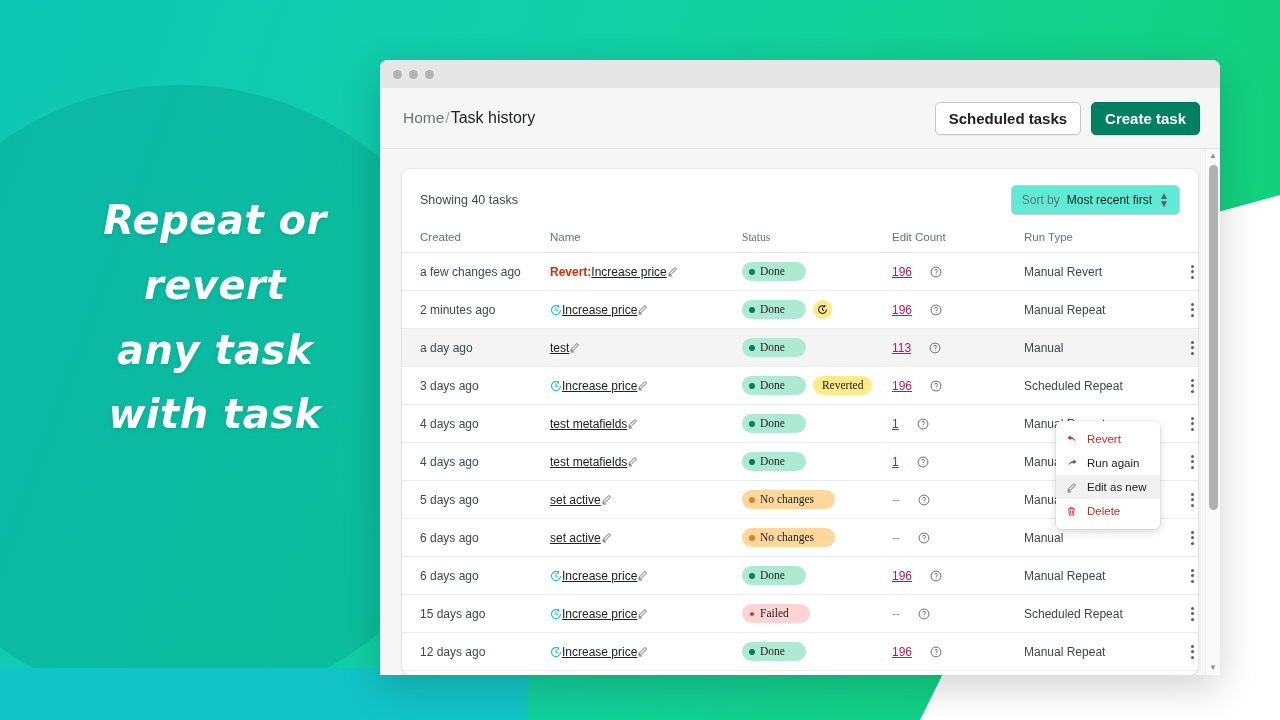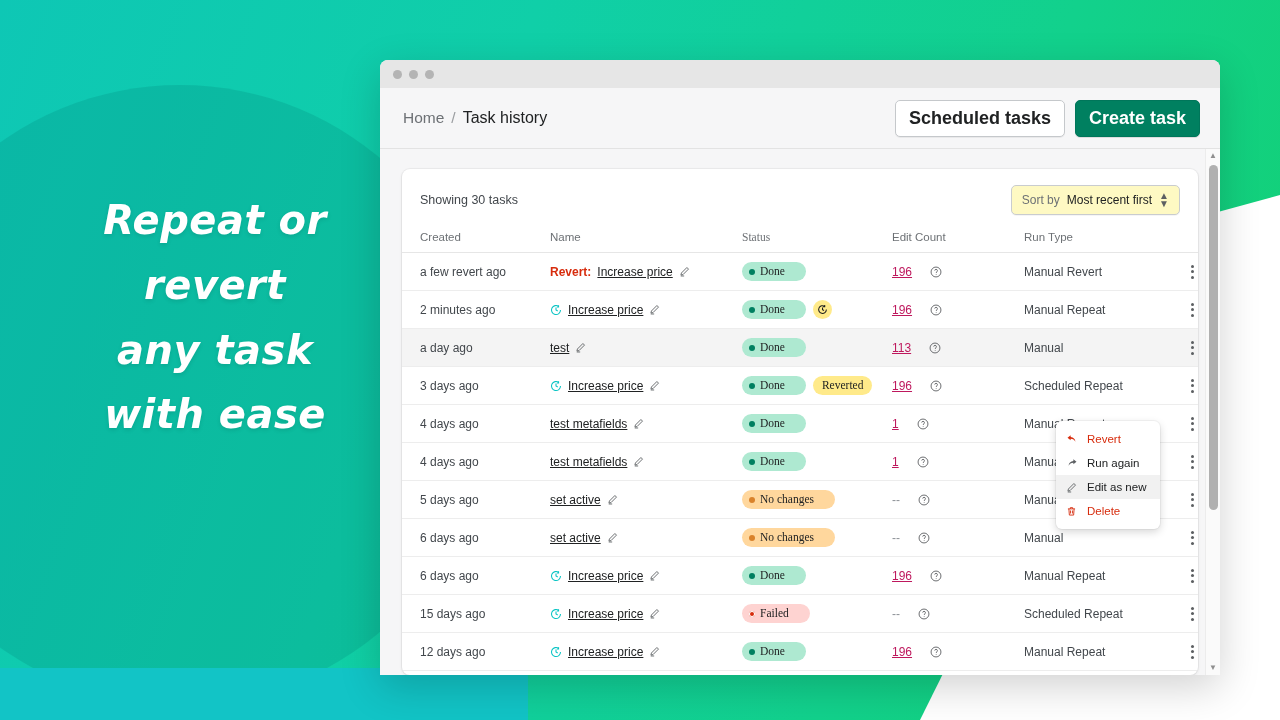--- a/index.html
+++ b/index.html
@@ -67,27 +67,27 @@
   }
   .dot { width: 9px; height: 9px; border-radius: 50%; background: #b4b4b4; }
 
   #appbar {
     height: 61px;
     background: #f6f6f7;
     border-bottom: 1px solid #e3e3e3;
     display: flex; align-items: center;
     padding: 0 20px 0 23px;
   }
-  #breadcrumb { font-size: 15.5px; color: #6d7175; display:flex; align-items:baseline; gap:7px; }
+  #breadcrumb { font-size: 15.5px; color: #6d7175; display:flex; align-items:baseline; gap:1px; }
   #breadcrumb .crumb-home { color:#6d7175; }
   #breadcrumb .crumb-sep { color:#9b9ea1; }
   #breadcrumb .crumb-current { color:#202223; font-size:16px; }
   #appbar-actions { margin-left:auto; display:flex; gap:10px; align-items:center; }
   .btn {
-    font-size: 18px;
+    font-size: 15px;
     border-radius: 5px;
     padding: 7px 13px;
     cursor: pointer;
     white-space: nowrap;
     font-weight: 600;
   }
   .btn-secondary {
     background: #ffffff; color: #202223;
     border: 1px solid #c5c8cb;
     box-shadow: 0 1px 0 rgba(0,0,0,.05);
@@ -114,21 +114,21 @@
     position: relative;
   }
   #card-head {
     display: flex; align-items: center;
     padding: 16px 18px 10px 18px;
   }
   #showing-count { font-size: 12.5px; color: #42474c; }
   #sort-select {
     margin-left: auto;
     font-size: 12px; color: #42474c;
-    background: #fef9c3;
+    background: #5eead4;
     border: 1px solid #c9cccf;
     border-radius: 5px;
     padding: 6px 10px;
     display: flex; align-items: center; gap: 7px;
     cursor: pointer;
     box-shadow: 0 1px 0 rgba(0,0,0,.04);
   }
   #sort-select .sort-label { color:#6d7175; }
   #sort-select .sort-value { color:#202223; }
   .stepper { font-size: 10px; line-height: 8px; color:#5c5f62; display:flex; flex-direction:column; }
@@ -153,21 +153,21 @@
   }
   tbody tr.row-selected td { background: #f4f4f4; }
   .col-created { width: 148px; padding-left: 18px !important; }
   .col-name    { width: 192px; }
   .col-status  { width: 150px; font-family: Liberation Serif, serif; }
   .col-edits   { width: 132px; }
   .col-runtype { width: 148px; }
   .col-menu    { width: 40px; }
   thead th.col-created { padding-left: 18px; }
 
-  .name-cell { display:flex; align-items:center; gap:6px; }
+  .name-cell { display:flex; align-items:center; gap:0; }
   .revert-prefix { color:#d72c0d; font-weight:600; }
   .name-link { color:#202223; text-decoration: underline; cursor:pointer; }
   .pencil-icon { color:#5c5f62; display:inline-flex; cursor:pointer; }
   .clock-icon  { color:#08c4c4; display:inline-flex; }
 
   .badge {
     display: inline-flex; align-items: center; gap: 5px;
     border-radius: 10px;
     padding: 2px 21px 2px 7px;
     font-size: 11.5px;
@@ -240,21 +240,21 @@
 <body>
 
 <div id="bg-circle"></div>
 <div id="bg-wedge-right"></div>
 <div id="bg-rect-bottom"></div>
 
 <div id="promo">
   <span>Repeat or</span>
   <span>revert</span>
   <span>any task</span>
-  <span>with ease</span>
+  <span>with task</span>
 </div>
 
 <div id="window">
 
   <div id="titlebar">
     <span class="dot"></span>
     <span class="dot"></span>
     <span class="dot"></span>
   </div>
 
@@ -267,42 +267,42 @@
     <div id="appbar-actions">
       <button class="btn btn-secondary">Scheduled tasks</button>
       <button class="btn btn-primary">Create task</button>
     </div>
   </div>
 
   <div id="content">
     <div id="card">
 
       <div id="card-head">
-        <div id="showing-count">Showing 30 tasks</div>
+        <div id="showing-count">Showing 40 tasks</div>
         <div id="sort-select">
           <span class="sort-label">Sort by</span>
           <span class="sort-value">Most recent first</span>
           <span class="stepper">▲<br>▼</span>
         </div>
       </div>
 
       <table>
         <thead>
           <tr>
             <th class="col-created">Created</th>
             <th class="col-name">Name</th>
             <th class="col-status">Status</th>
             <th class="col-edits">Edit Count</th>
             <th class="col-runtype">Run Type</th>
             <th class="col-menu"></th>
           </tr>
         </thead>
         <tbody id="table-body">
             <tr>
-              <td class="col-created">a few revert ago</td>
+              <td class="col-created">a few changes ago</td>
               <td class="col-name">
                 <div class="name-cell">
                   <span class="revert-prefix">Revert:</span>
                   <span class="name-link">Increase price</span>
                   <span class="pencil-icon">
                     <svg width="11" height="11" viewBox="0 0 16 16" fill="none" stroke="currentColor" stroke-width="1.3">
                       <path d="M11.5 2.2l2.3 2.3-8 8-3 .7.7-3z"></path>
                       <path d="M2.5 14.5h5"></path>
                     </svg>
                   </span>

